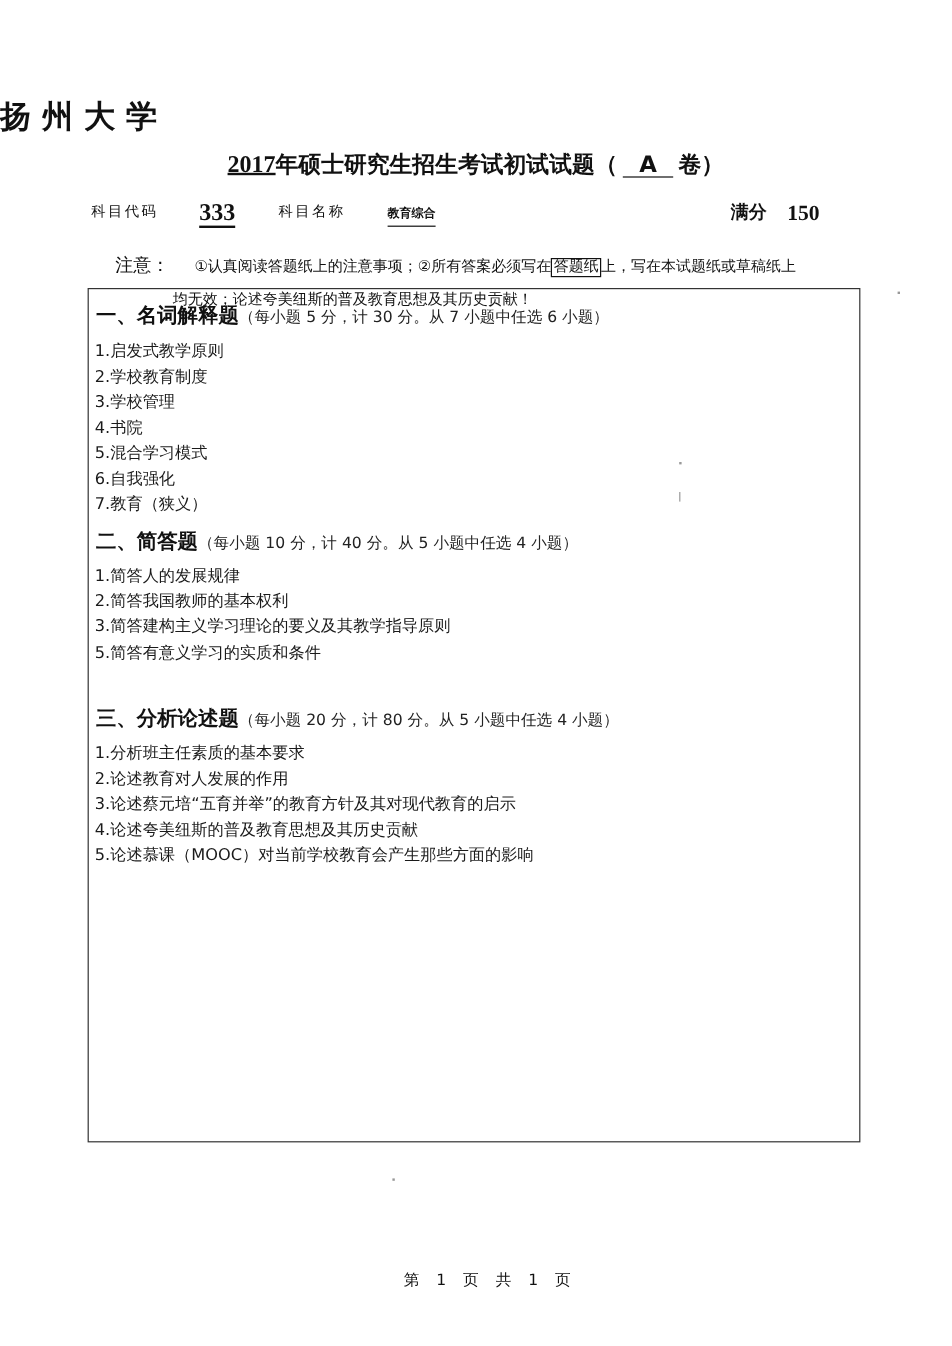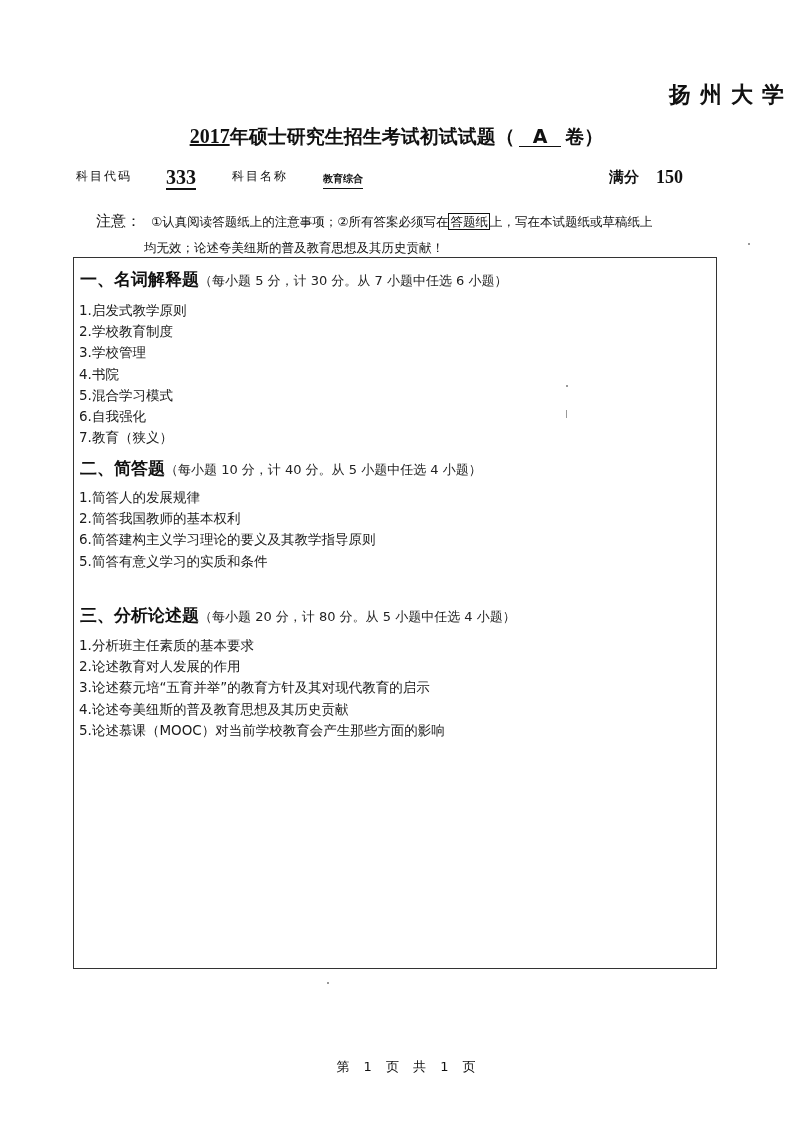--- a/index.html
+++ b/index.html
@@ -11,24 +11,24 @@
       width: 793px;
       height: 1122px;
       position: relative;
       overflow: hidden;
       font-family: "DejaVu Serif", "Liberation Serif", serif;
       color: #111111;
     }
     .abs { position: absolute; }
     .univ {
       left: 0; width: 793px; top: 80px;
-      text-align: right;
-      font-family: "DejaVu Sans", "Liberation Sans", sans-serif;
-      font-weight: bold;
-      font-size: 22px;
+      text-align: left;
+      font-family: "DejaVu Sans", "Liberation Sans", sans-serif;
+      font-weight: bold;
+      font-size: 26px;
       letter-spacing: 9px;
     }
     .exam-title {
       left: 0; width: 793px; top: 124px;
       text-align: center;
       font-family: "DejaVu Sans", "Liberation Sans", sans-serif;
       font-weight: bold;
       font-size: 19px;
       white-space: nowrap;
     }
@@ -90,31 +90,32 @@
       font-size: 18px;
     }
     .notice {
       left: 96px; top: 208px; width: 640px;
       font-family: "DejaVu Sans", "Liberation Sans", sans-serif;
       font-size: 12.5px;
       line-height: 26px;
     }
     .notice .notice-label {
       font-size: 15px;
-      margin-right: 10px;
+      margin-right: 21px;
     }
     .notice .boxed {
       border: 1px solid #111;
       padding: 0 1px;
+      font-family: Liberation Mono, monospace;
     }
     .notice .line2 {
       padding-left: 48px;
     }
     .qbox {
-      left: 73px; top: 257px;
+      left: 73px; top: 240px;
       width: 644px; height: 712px;
       border: 1.5px solid #333;
       box-sizing: border-box;
     }
     .section-head {
       position: absolute;
       left: 6px;
       white-space: nowrap;
     }
     .section-head .sh-title {
@@ -183,21 +184,21 @@
     <li>6.自我强化</li>
     <li>7.教育（狭义）</li>
   </ul>
 
   <div class="section-head" style="top:199px;">
     <span class="sh-title">二、简答题</span><span class="sh-note">（每小题 10 分，计 40 分。从 5 小题中任选 4 小题）</span>
   </div>
   <ul class="qlist" style="top:229px;">
     <li>1.简答人的发展规律</li>
     <li>2.简答我国教师的基本权利</li>
-    <li>6.简答建构主义学习理论的要义及其教学指导原则</li>
+    <li>3.简答建构主义学习理论的要义及其教学指导原则</li>
     <li>5.简答有意义学习的实质和条件</li>
   </ul>
 
   <div class="section-head" style="top:346px;">
     <span class="sh-title">三、分析论述题</span><span class="sh-note">（每小题 20 分，计 80 分。从 5 小题中任选 4 小题）</span>
   </div>
   <ul class="qlist" style="top:377px;">
     <li>1.分析班主任素质的基本要求</li>
     <li>2.论述教育对人发展的作用</li>
     <li>3.论述蔡元培“五育并举”的教育方针及其对现代教育的启示</li>

